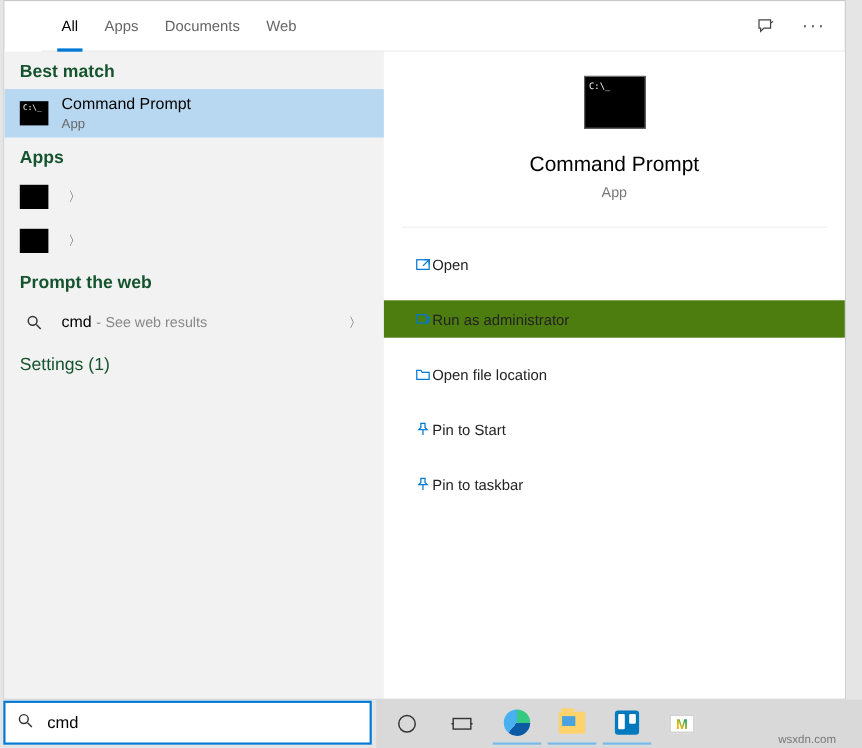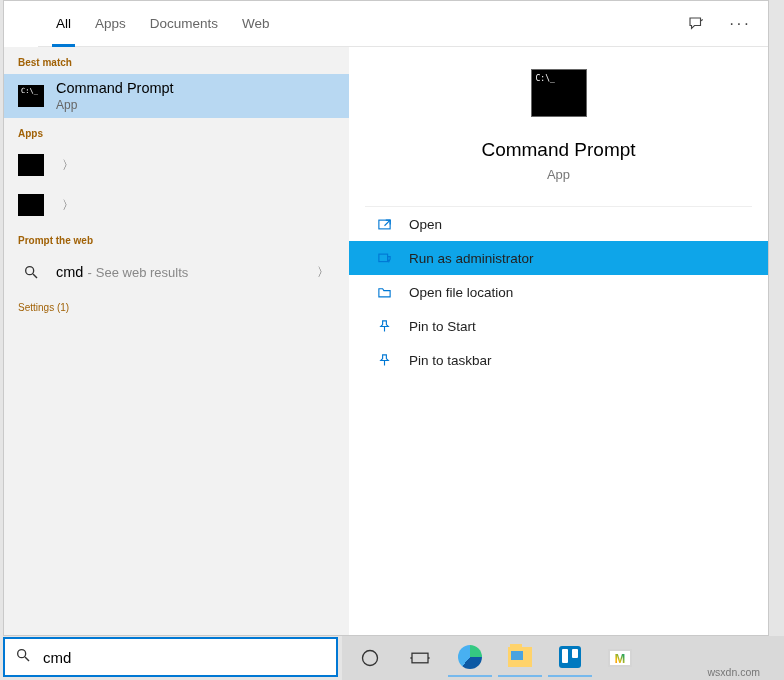--- a/index.html
+++ b/index.html
@@ -12,40 +12,40 @@
   .tab.active { color: #000; }
   .tab.active::after { content: ""; position: absolute; left: 6px; right: 6px; bottom: -1px; height: 3px; background: #0078d4; }
   .tabs .spacer { flex: 1; }
   .tab-icon { width: 40px; display: flex; align-items: center; justify-content: center; color: #444; cursor: pointer; height: 100%; }
   .chev-d { margin-left: 4px; font-size: 9px; }
 
   .body { flex: 1; display: flex; min-height: 0; }
   .left { width: 345px; background: #f2f2f2; overflow: auto; }
   .right { flex: 1; background: #fff; padding: 0; }
 
-  .section-header { font-weight: 600; font-size: 10px; padding: 10px 14px 6px; color: #a16207; }
+  .section-header { font-weight: 600; font-size: 16px; padding: 10px 14px 6px; color: #14532d; }
 
   .result { display: flex; align-items: center; padding: 6px 14px; gap: 12px; cursor: pointer; position: relative; min-height: 40px; }
   .result.selected { background: #b8d8f2; }
   .result .icon-sq { width: 26px; height: 22px; background: #000; display: flex; align-items: flex-start; justify-content: flex-start; font-size: 7px; color: #fff; padding: 2px 3px; font-family: monospace; }
   .result .txt { flex: 1; }
   .result .title { font-size: 14.5px; color: #000; }
   .result .sub { font-size: 12px; color: #666; margin-top: 2px; }
   .result .chev { color: #555; font-size: 12px; padding: 0 6px; }
 
   .icon-search { display: inline-flex; }
 
   .preview { padding: 22px 0 0; text-align: center; }
   .preview .icon-lg { width: 56px; height: 48px; background: #000; margin: 0 auto 22px; border: 1px solid #666; display: flex; align-items: flex-start; padding: 4px; color: #fff; font-size: 8px; font-family: monospace; }
   .preview .p-title { font-size: 19px; color: #000; }
   .preview .p-sub { font-size: 13px; color: #777; margin: 6px 0 24px; }
 
   .actions { text-align: left; border-top: 1px solid #eee; margin: 0 16px; }
-  .action { display: flex; align-items: center; gap: 16px; padding: 0 10px; height: 34px; font-size: 13.5px; color: #222; cursor: pointer; margin: 0 -16px; }
-  .action.hovered { background: #0ea5e9; }
+  .action { display: flex; align-items: center; gap: 0; padding: 0 10px; height: 34px; font-size: 13.5px; color: #222; cursor: pointer; margin: 16px -16px; }
+  .action.hovered { background: #4d7c0f; }
   .action .a-icon { width: 18px; color: #0078d4; display: flex; justify-content: center; margin-left: 16px; }
 
   .sep { color: #888; font-size: 13px; }
 
   .search-bar-wrap { position: absolute; left: 3px; bottom: 3px; width: 335px; height: 40px; border: 2px solid #0078d4; background: #fff; display: flex; align-items: center; padding: 0 10px; gap: 10px; }
   .search-bar-wrap input { border: none; outline: none; font-size: 15px; flex: 1; background: transparent; }
 
   .taskbar { position: absolute; left: 342px; right: 0; bottom: 0; height: 44px; background: #d9d9d9; display: flex; align-items: center; padding: 0 6px; gap: 6px; }
   .task-btn { width: 44px; height: 38px; display: flex; align-items: center; justify-content: center; cursor: pointer; }
   .task-btn.active { border-bottom: 2px solid #76b9ed; }

